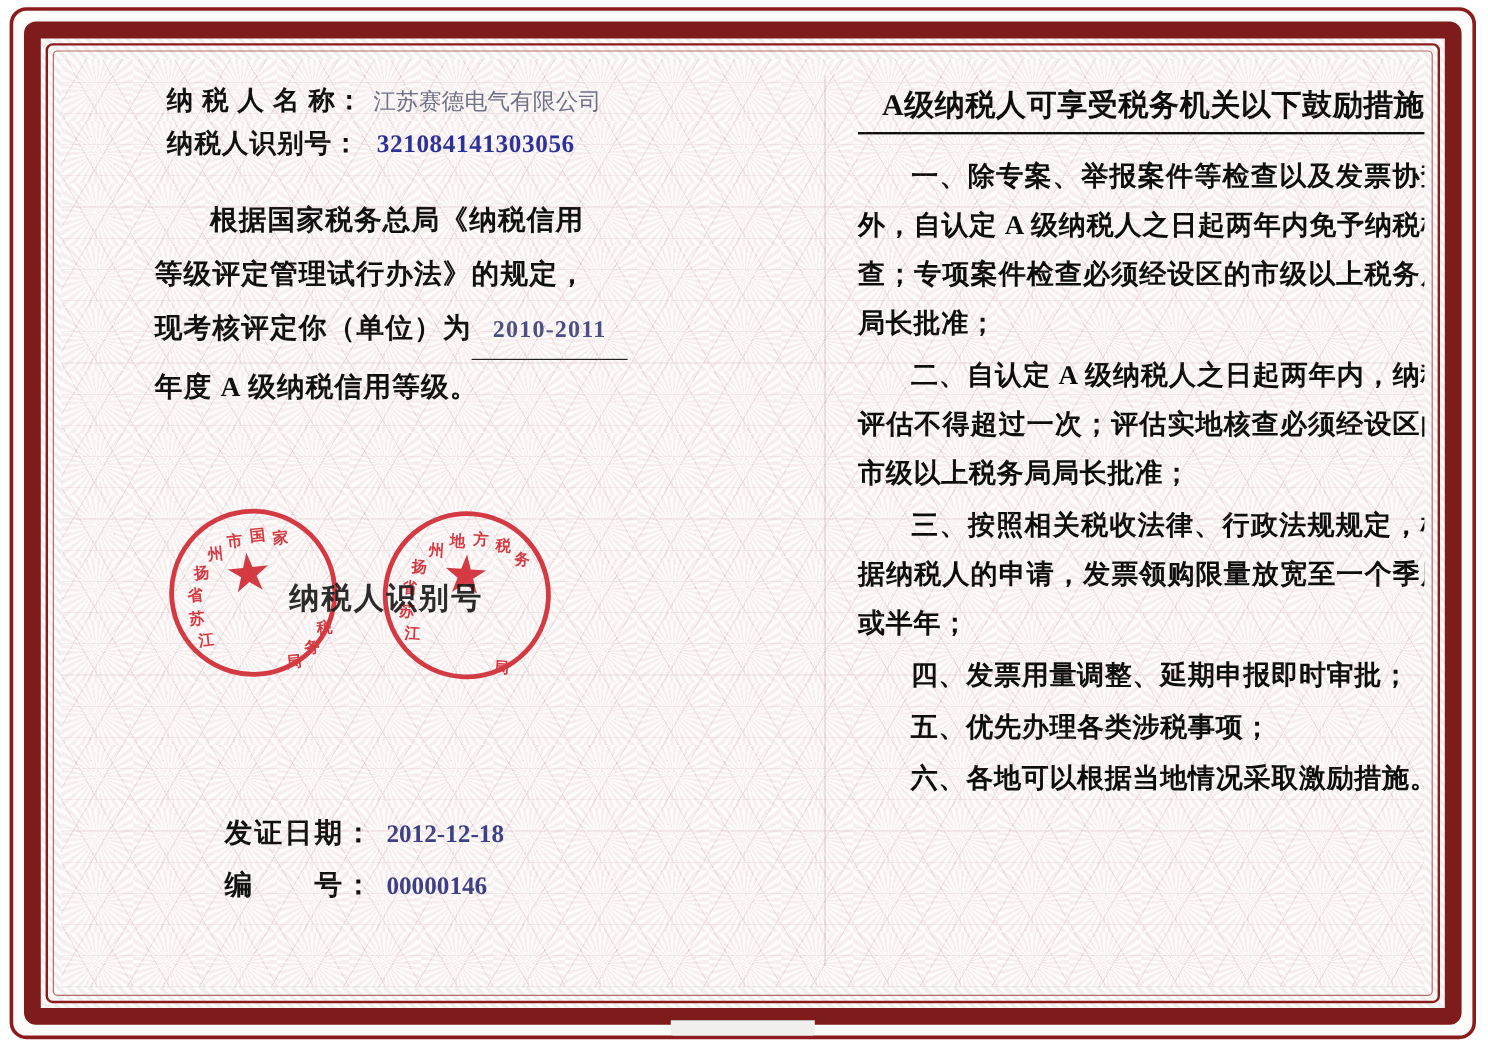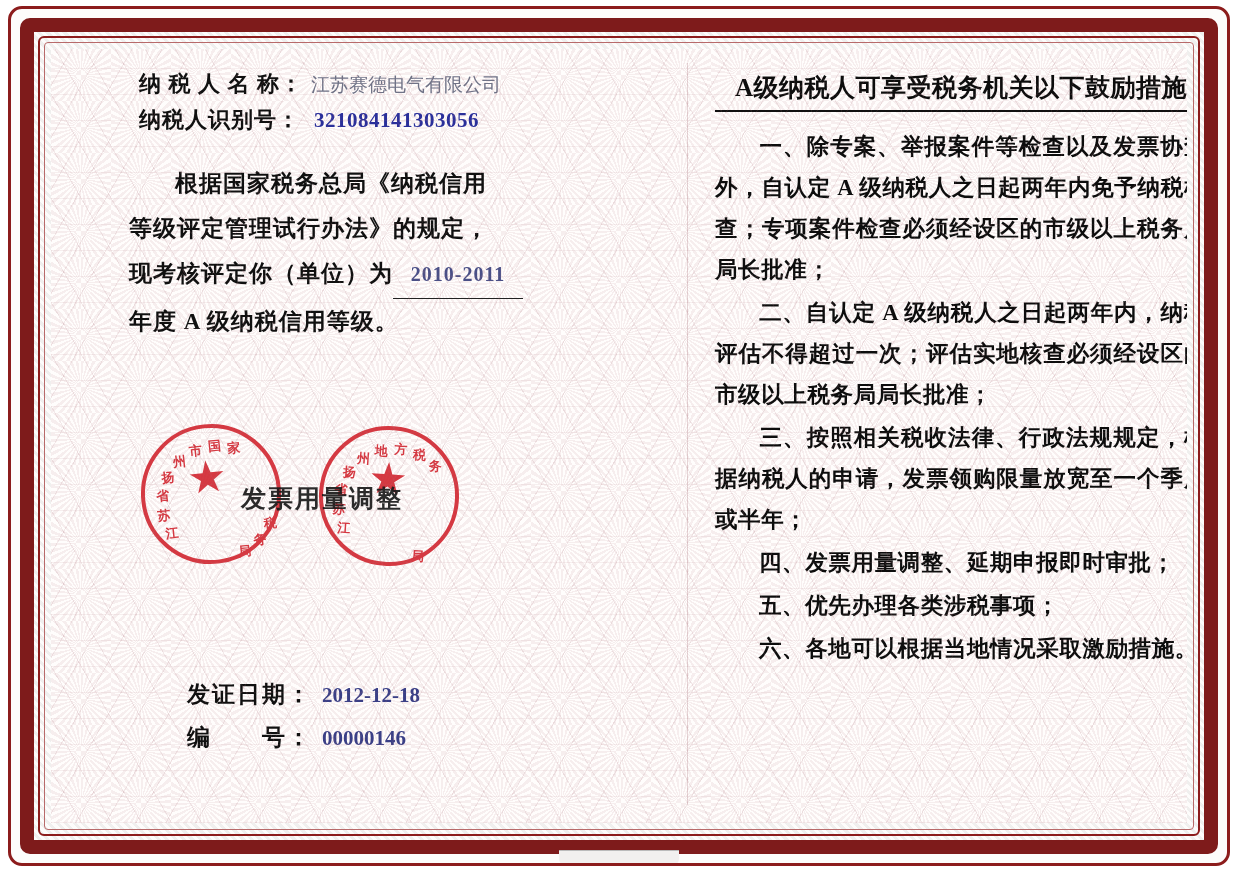--- a/index.html
+++ b/index.html
@@ -350,21 +350,21 @@
             <span style="transform:rotate(-38deg) translate(0,-56px) rotate(38deg);">州</span>
             <span style="transform:rotate(-18deg) translate(0,-56px) rotate(18deg);">地</span>
             <span style="transform:rotate(2deg) translate(0,-56px) rotate(-2deg);">方</span>
             <span style="transform:rotate(22deg) translate(0,-56px) rotate(-22deg);">税</span>
             <span style="transform:rotate(42deg) translate(0,-56px) rotate(-42deg);">务</span>
             <span style="transform:rotate(152deg) translate(0,-56px) rotate(-152deg);">局</span>
           </div>
           <div class="star"></div>
         </div>
 
-        <div class="seal-caption">发票用量调整</div>
+        <div class="seal-caption">纳税人识别号</div>
       </div>
 
       <div class="bottom-fields">
         <div class="bottom-row">
           <span class="bottom-label">发证日期：</span>
           <span class="bottom-value">2012-12-18</span>
         </div>
         <div class="bottom-row">
           <span class="bottom-label">编　　号：</span>
           <span class="bottom-value">00000146</span>

